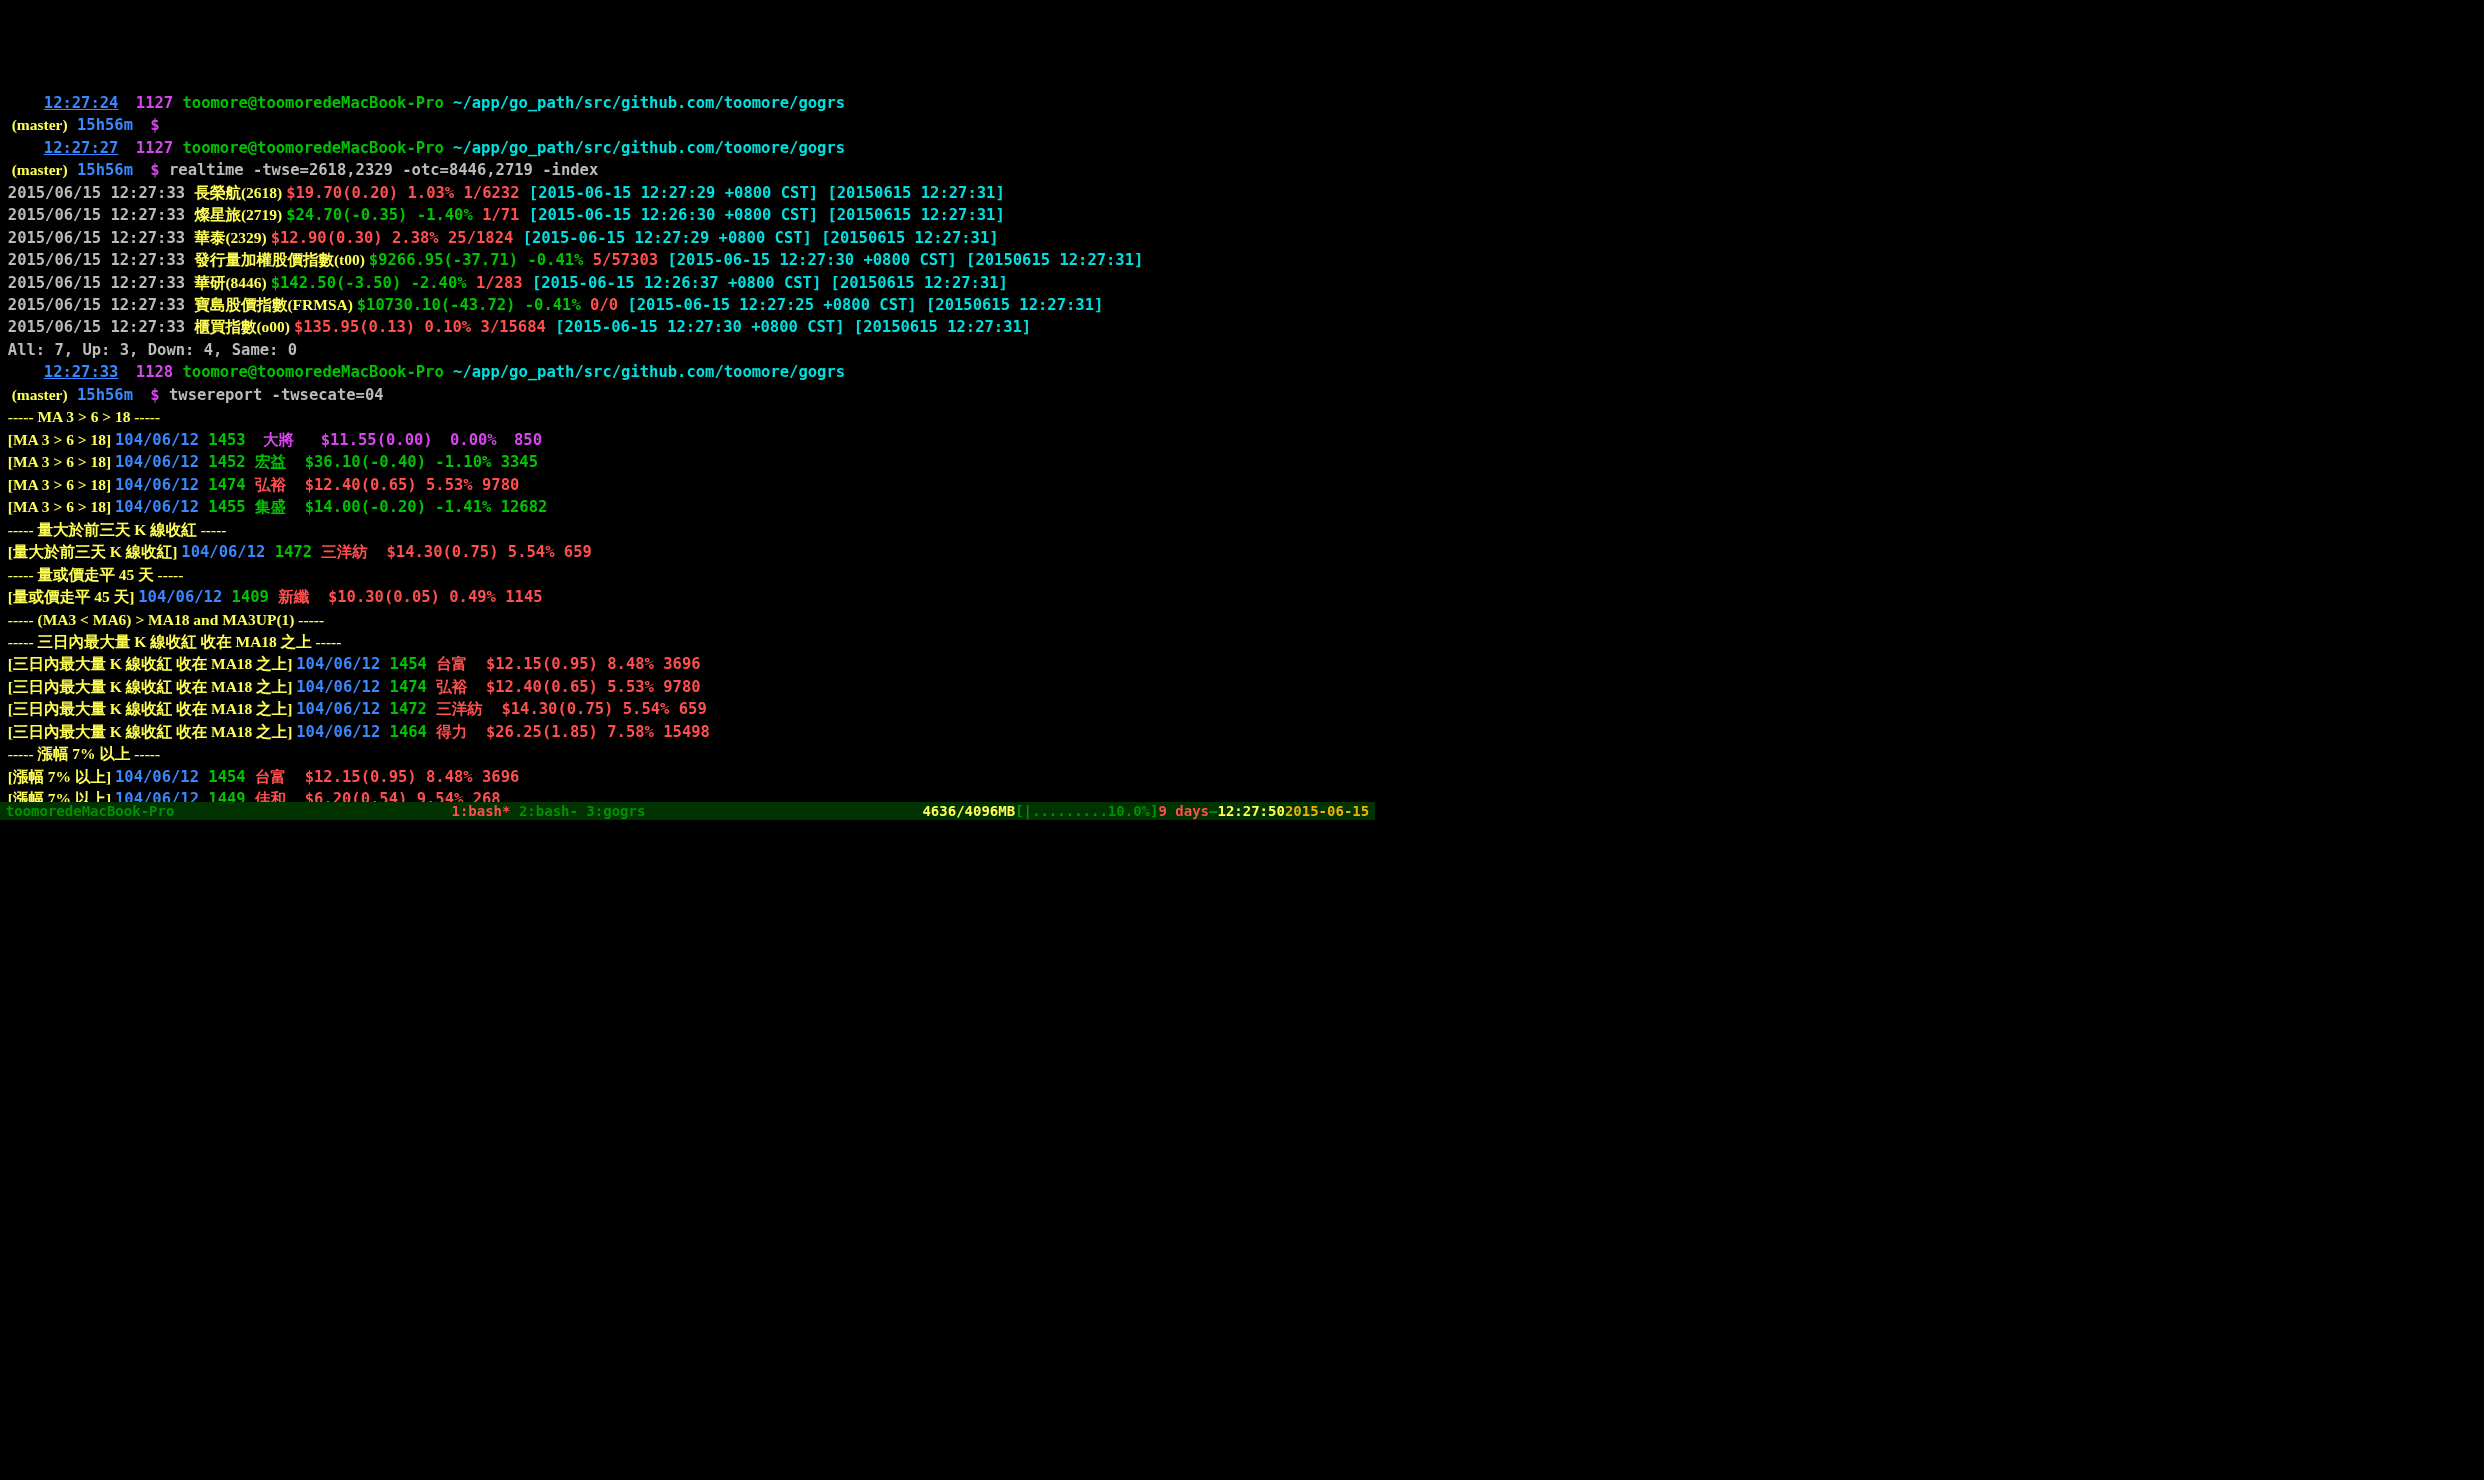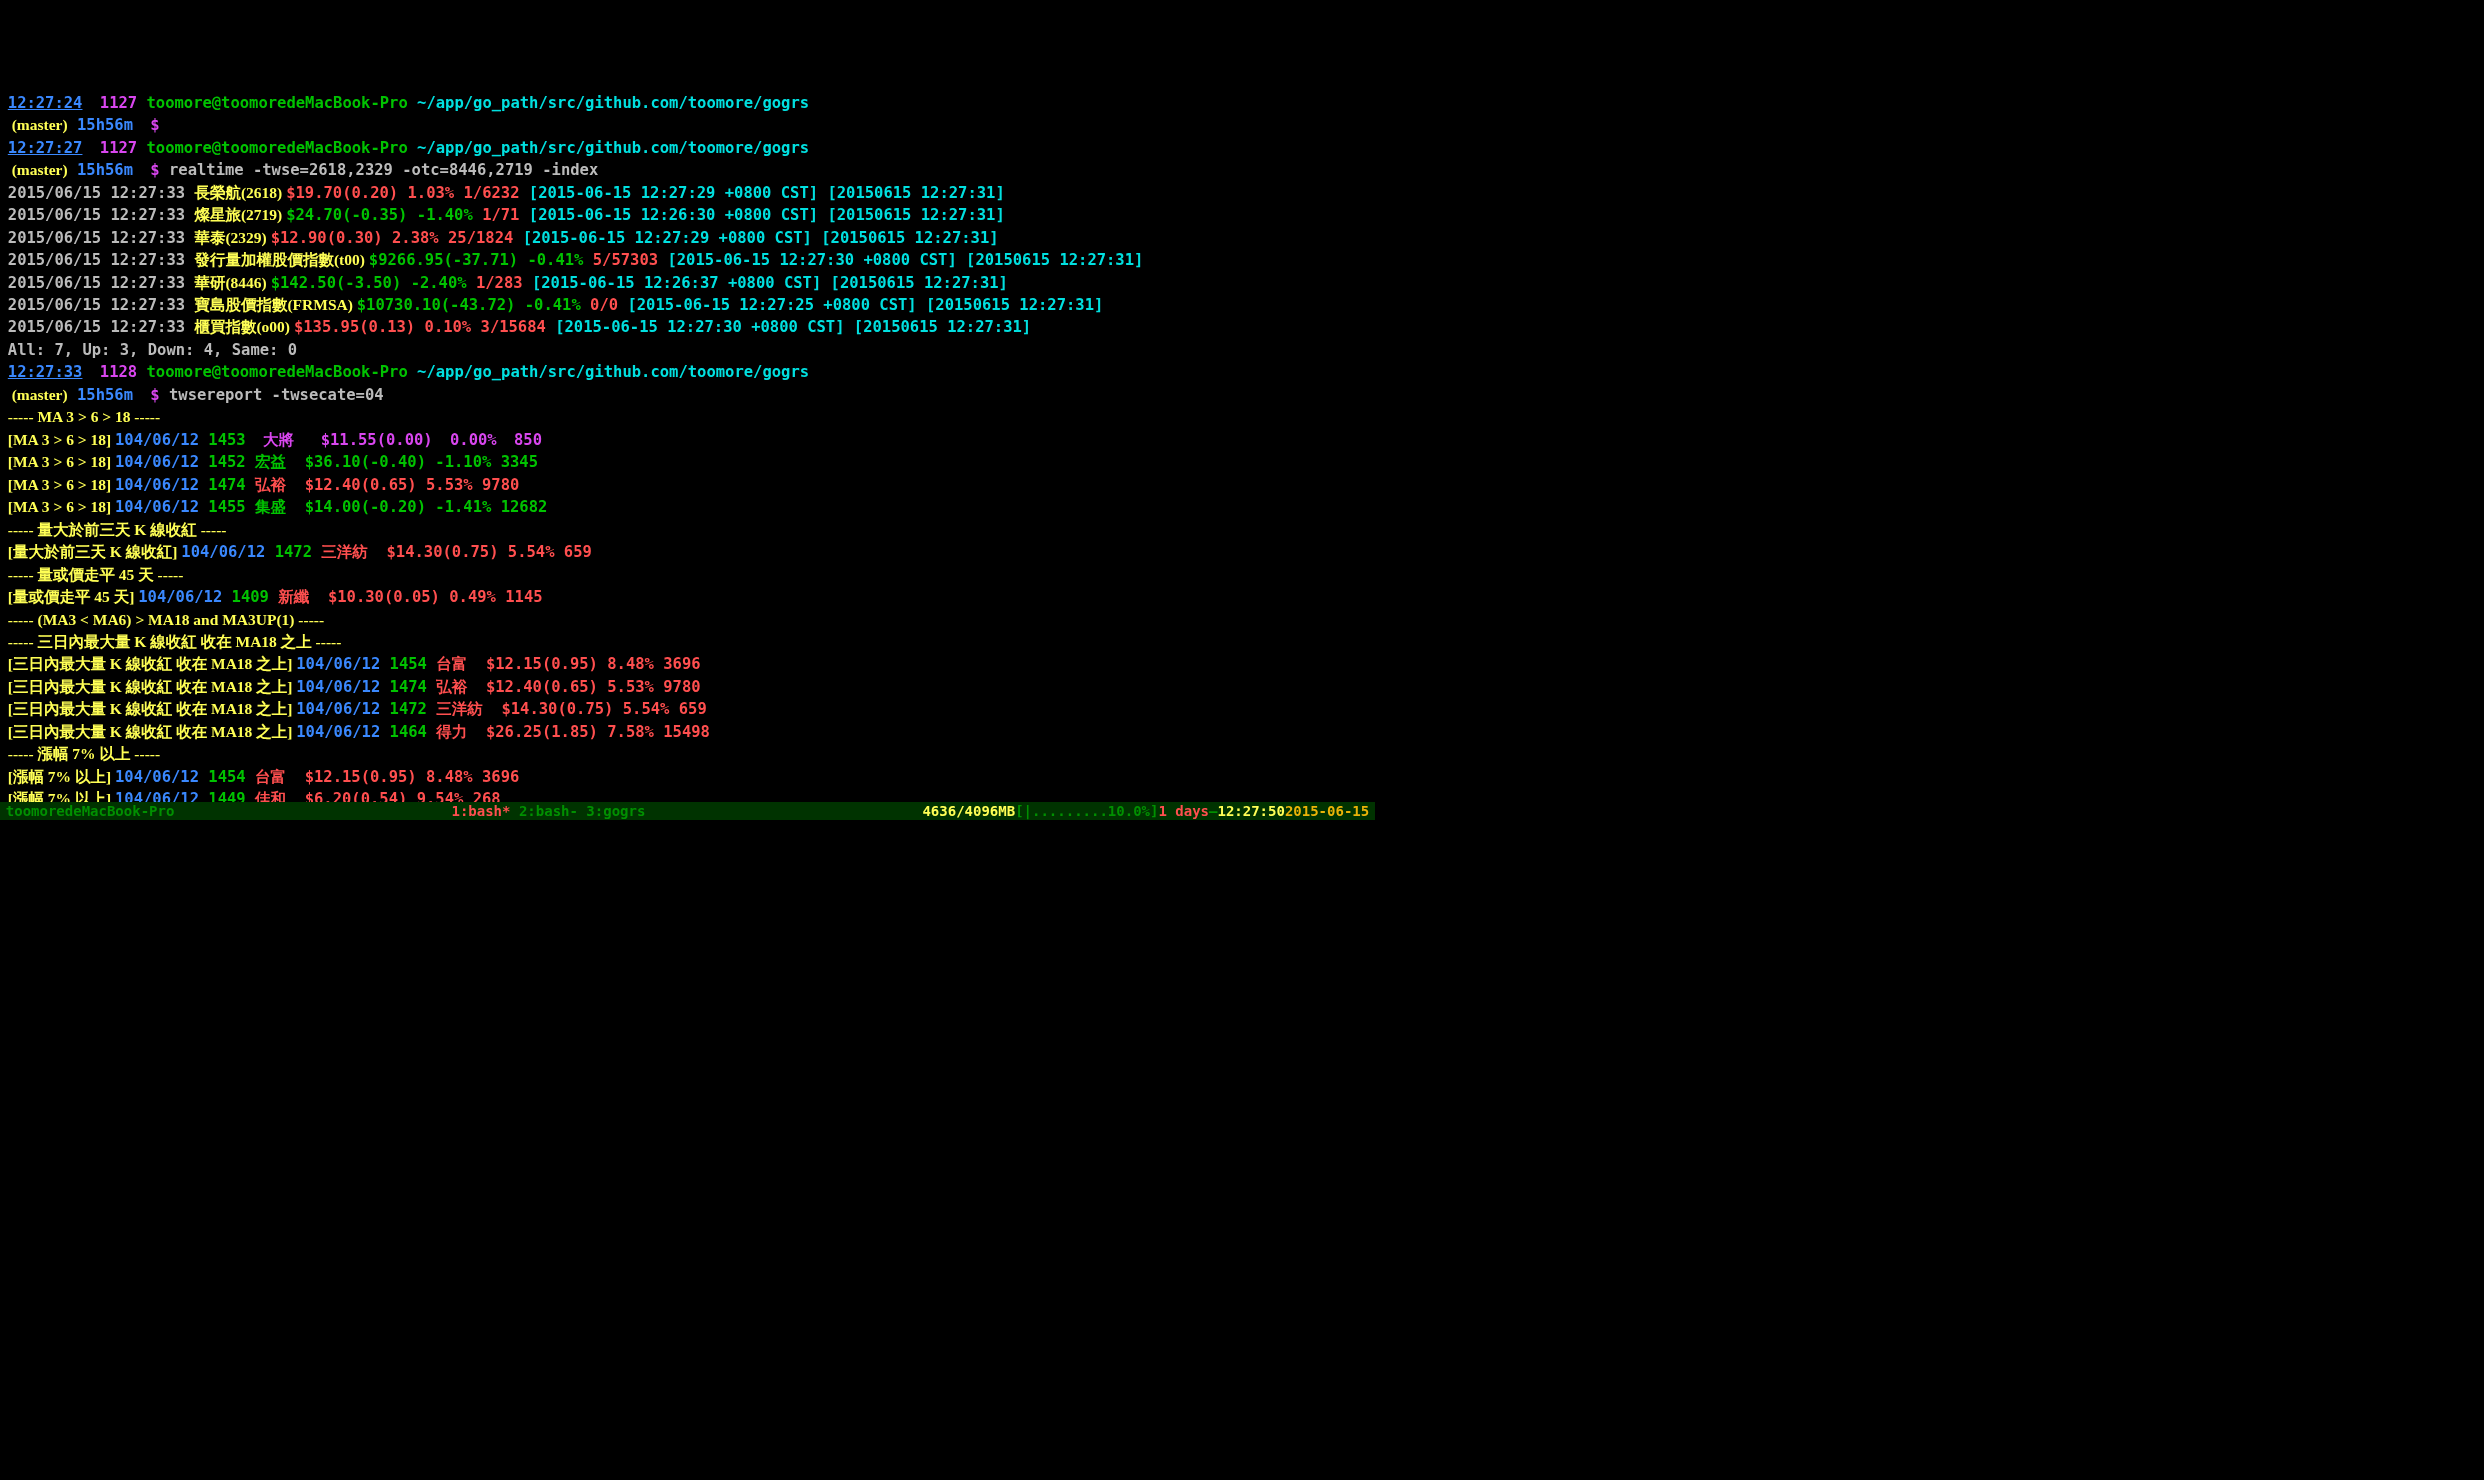--- a/index.html
+++ b/index.html
@@ -18,21 +18,21 @@
     font-weight: bold;
   }
   .line { white-space: pre; }
   .c-white   { color: #d946ef; margin-left: 8px; }
   .c-grey    { color: #bbbbbb; }
   .c-blue    { color: #3a88fe; }
   .c-cyan    { color: #00e0e0; }
   .c-green   { color: #00c200; }
   .c-red     { color: #ff4f4f; }
   .c-yellow  { color: #ffff55; font-family: Liberation Serif, serif; }
-  .u { text-decoration: underline; }
+  .u { text-decoration: underline; margin-left: 36px; }
 
   .statusbar {
     position: absolute;
     bottom: 0; left: 0; right: 0;
     background: #003300;
     color: #009000;
     font-size: 14px;
     line-height: 1.3;
     padding: 0 5.8px;
     display: flex;
@@ -57,18 +57,18 @@
 </head>
 <body>
 
 
 
 <div id="term"><div class="line"><span class="c-blue u">12:27:24</span><span> </span><span class="c-white">1127</span><span> </span><span class="c-green">toomore@toomoredeMacBook-Pro</span><span> </span><span class="c-cyan">~/app/go_path/src/github.com/toomore/gogrs</span></div><div class="line"><span class="c-yellow"> (master)</span><span> </span><span class="c-blue">15h56m</span><span class="c-white"> $ </span><span class="c-grey"></span></div><div class="line"><span class="c-blue u">12:27:27</span><span> </span><span class="c-white">1127</span><span> </span><span class="c-green">toomore@toomoredeMacBook-Pro</span><span> </span><span class="c-cyan">~/app/go_path/src/github.com/toomore/gogrs</span></div><div class="line"><span class="c-yellow"> (master)</span><span> </span><span class="c-blue">15h56m</span><span class="c-white"> $ </span><span class="c-grey">realtime -twse=2618,2329 -otc=8446,2719 -index</span></div><div class="line"><span class="c-grey">2015/06/15 12:27:33 </span><span class="c-yellow">長榮航</span><span class="c-yellow">(2618) </span><span class="c-red">$19.70(0.20) </span><span class="c-red">1.03% </span><span class="c-red">1/6232 </span><span class="c-cyan">[2015-06-15 12:27:29 +0800 CST] </span><span class="c-cyan">[20150615 12:27:31]</span></div><div class="line"><span class="c-grey">2015/06/15 12:27:33 </span><span class="c-yellow">燦星旅</span><span class="c-yellow">(2719) </span><span class="c-green">$24.70(-0.35) </span><span class="c-green">-1.40% </span><span class="c-red">1/71 </span><span class="c-cyan">[2015-06-15 12:26:30 +0800 CST] </span><span class="c-cyan">[20150615 12:27:31]</span></div><div class="line"><span class="c-grey">2015/06/15 12:27:33 </span><span class="c-yellow">華泰</span><span class="c-yellow">(2329) </span><span class="c-red">$12.90(0.30) </span><span class="c-red">2.38% </span><span class="c-red">25/1824 </span><span class="c-cyan">[2015-06-15 12:27:29 +0800 CST] </span><span class="c-cyan">[20150615 12:27:31]</span></div><div class="line"><span class="c-grey">2015/06/15 12:27:33 </span><span class="c-yellow">發行量加權股價指數</span><span class="c-yellow">(t00) </span><span class="c-green">$9266.95(-37.71) </span><span class="c-green">-0.41% </span><span class="c-red">5/57303 </span><span class="c-cyan">[2015-06-15 12:27:30 +0800 CST] </span><span class="c-cyan">[20150615 12:27:31]</span></div><div class="line"><span class="c-grey">2015/06/15 12:27:33 </span><span class="c-yellow">華研</span><span class="c-yellow">(8446) </span><span class="c-green">$142.50(-3.50) </span><span class="c-green">-2.40% </span><span class="c-red">1/283 </span><span class="c-cyan">[2015-06-15 12:26:37 +0800 CST] </span><span class="c-cyan">[20150615 12:27:31]</span></div><div class="line"><span class="c-grey">2015/06/15 12:27:33 </span><span class="c-yellow">寶島股價指數</span><span class="c-yellow">(FRMSA) </span><span class="c-green">$10730.10(-43.72) </span><span class="c-green">-0.41% </span><span class="c-red">0/0 </span><span class="c-cyan">[2015-06-15 12:27:25 +0800 CST] </span><span class="c-cyan">[20150615 12:27:31]</span></div><div class="line"><span class="c-grey">2015/06/15 12:27:33 </span><span class="c-yellow">櫃買指數</span><span class="c-yellow">(o00) </span><span class="c-red">$135.95(0.13) </span><span class="c-red">0.10% </span><span class="c-red">3/15684 </span><span class="c-cyan">[2015-06-15 12:27:30 +0800 CST] </span><span class="c-cyan">[20150615 12:27:31]</span></div><div class="line"><span class="c-grey">All: 7, Up: 3, Down: 4, Same: 0</span></div><div class="line"><span class="c-blue u">12:27:33</span><span> </span><span class="c-white">1128</span><span> </span><span class="c-green">toomore@toomoredeMacBook-Pro</span><span> </span><span class="c-cyan">~/app/go_path/src/github.com/toomore/gogrs</span></div><div class="line"><span class="c-yellow"> (master)</span><span> </span><span class="c-blue">15h56m</span><span class="c-white"> $ </span><span class="c-grey">twsereport -twsecate=04</span></div><div class="line"><span class="c-yellow">----- MA 3 &gt; 6 &gt; 18 -----</span></div><div class="line"><span class="c-yellow">[MA 3 &gt; 6 &gt; 18] </span><span class="c-blue">104/06/12 </span><span class="c-green">1453 </span><span class="c-white">大將 </span><span class="c-white"> $11.55(0.00) </span><span class="c-white">0.00% </span><span class="c-white">850</span></div><div class="line"><span class="c-yellow">[MA 3 &gt; 6 &gt; 18] </span><span class="c-blue">104/06/12 </span><span class="c-green">1452 </span><span class="c-green">宏益 </span><span class="c-green"> $36.10(-0.40) </span><span class="c-green">-1.10% </span><span class="c-green">3345</span></div><div class="line"><span class="c-yellow">[MA 3 &gt; 6 &gt; 18] </span><span class="c-blue">104/06/12 </span><span class="c-green">1474 </span><span class="c-red">弘裕 </span><span class="c-red"> $12.40(0.65) </span><span class="c-red">5.53% </span><span class="c-red">9780</span></div><div class="line"><span class="c-yellow">[MA 3 &gt; 6 &gt; 18] </span><span class="c-blue">104/06/12 </span><span class="c-green">1455 </span><span class="c-green">集盛 </span><span class="c-green"> $14.00(-0.20) </span><span class="c-green">-1.41% </span><span class="c-green">12682</span></div><div class="line"><span class="c-yellow">----- 量大於前三天 K 線收紅 -----</span></div><div class="line"><span class="c-yellow">[量大於前三天 K 線收紅] </span><span class="c-blue">104/06/12 </span><span class="c-green">1472 </span><span class="c-red">三洋紡 </span><span class="c-red"> $14.30(0.75) </span><span class="c-red">5.54% </span><span class="c-red">659</span></div><div class="line"><span class="c-yellow">----- 量或價走平 45 天 -----</span></div><div class="line"><span class="c-yellow">[量或價走平 45 天] </span><span class="c-blue">104/06/12 </span><span class="c-green">1409 </span><span class="c-red">新纖 </span><span class="c-red"> $10.30(0.05) </span><span class="c-red">0.49% </span><span class="c-red">1145</span></div><div class="line"><span class="c-yellow">----- (MA3 &lt; MA6) &gt; MA18 and MA3UP(1) -----</span></div><div class="line"><span class="c-yellow">----- 三日內最大量 K 線收紅 收在 MA18 之上 -----</span></div><div class="line"><span class="c-yellow">[三日內最大量 K 線收紅 收在 MA18 之上] </span><span class="c-blue">104/06/12 </span><span class="c-green">1454 </span><span class="c-red">台富 </span><span class="c-red"> $12.15(0.95) </span><span class="c-red">8.48% </span><span class="c-red">3696</span></div><div class="line"><span class="c-yellow">[三日內最大量 K 線收紅 收在 MA18 之上] </span><span class="c-blue">104/06/12 </span><span class="c-green">1474 </span><span class="c-red">弘裕 </span><span class="c-red"> $12.40(0.65) </span><span class="c-red">5.53% </span><span class="c-red">9780</span></div><div class="line"><span class="c-yellow">[三日內最大量 K 線收紅 收在 MA18 之上] </span><span class="c-blue">104/06/12 </span><span class="c-green">1472 </span><span class="c-red">三洋紡 </span><span class="c-red"> $14.30(0.75) </span><span class="c-red">5.54% </span><span class="c-red">659</span></div><div class="line"><span class="c-yellow">[三日內最大量 K 線收紅 收在 MA18 之上] </span><span class="c-blue">104/06/12 </span><span class="c-green">1464 </span><span class="c-red">得力 </span><span class="c-red"> $26.25(1.85) </span><span class="c-red">7.58% </span><span class="c-red">15498</span></div><div class="line"><span class="c-yellow">----- 漲幅 7% 以上 -----</span></div><div class="line"><span class="c-yellow">[漲幅 7% 以上] </span><span class="c-blue">104/06/12 </span><span class="c-green">1454 </span><span class="c-red">台富 </span><span class="c-red"> $12.15(0.95) </span><span class="c-red">8.48% </span><span class="c-red">3696</span></div><div class="line"><span class="c-yellow">[漲幅 7% 以上] </span><span class="c-blue">104/06/12 </span><span class="c-green">1449 </span><span class="c-red">佳和 </span><span class="c-red"> $6.20(0.54) </span><span class="c-red">9.54% </span><span class="c-red">268</span></div><div class="line"><span class="c-yellow">[漲幅 7% 以上] </span><span class="c-blue">104/06/12 </span><span class="c-green">1464 </span><span class="c-red">得力 </span><span class="c-red"> $26.25(1.85) </span><span class="c-red">7.58% </span><span class="c-red">15498</span></div><div class="line"><span class="c-blue u">12:27:36</span><span> </span><span class="c-white">1129</span><span> </span><span class="c-green">toomore@toomoredeMacBook-Pro</span><span> </span><span class="c-cyan">~/app/go_path/src/github.com/toomore/gogrs</span></div><div class="line"><span class="c-yellow"> (master)</span><span> </span><span class="c-blue">15h56m</span><span class="c-white"> $ </span><span class="c-grey"></span><span class="cursor"></span></div></div>
 
 <div class="statusbar">
   <span class="sb-left sb-dim">toomoredeMacBook-Pro</span>
   <span class="sb-center"><span class="sb-tab-active">1:bash*</span><span class="sb-dim"> 2:bash- 3:gogrs</span></span>
-  <span class="sb-right"><span class="sb-yellow">4636/4096MB</span><span class="sb-dim">[|.........10.0%]</span><span class="sb-red">1 days</span><span class="sb-dim">—</span><span class="sb-yellow">12:27:50</span><span class="sb-cyan">2015-06-15</span></span>
+  <span class="sb-right"><span class="sb-yellow">4636/4096MB</span><span class="sb-dim">[|.........10.0%]</span><span class="sb-red">9 days</span><span class="sb-dim">—</span><span class="sb-yellow">12:27:50</span><span class="sb-cyan">2015-06-15</span></span>
 </div>
 
 
 
 
 
 </body></html>

